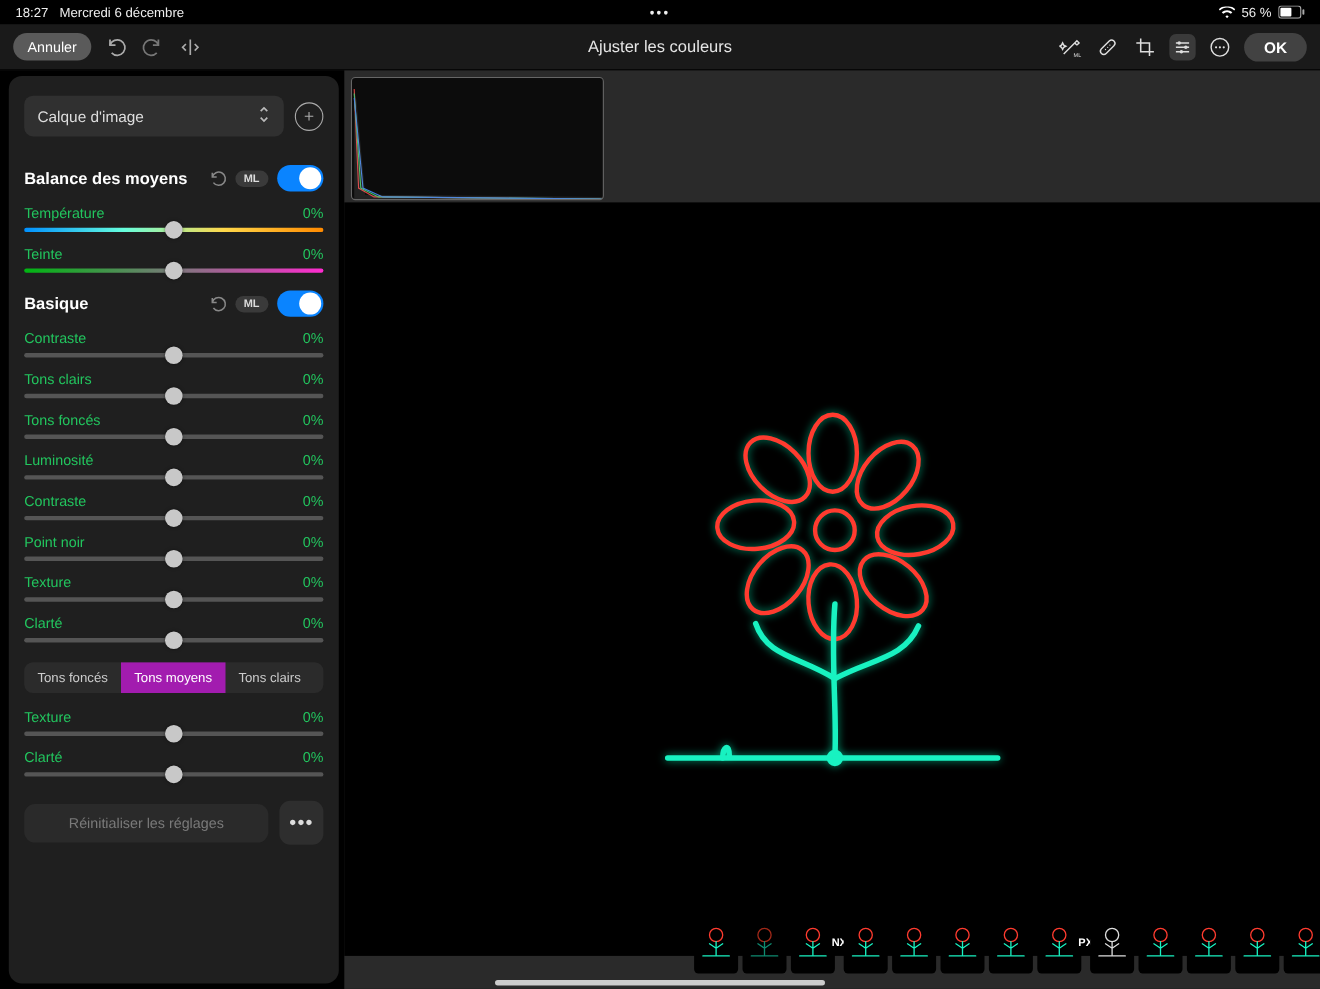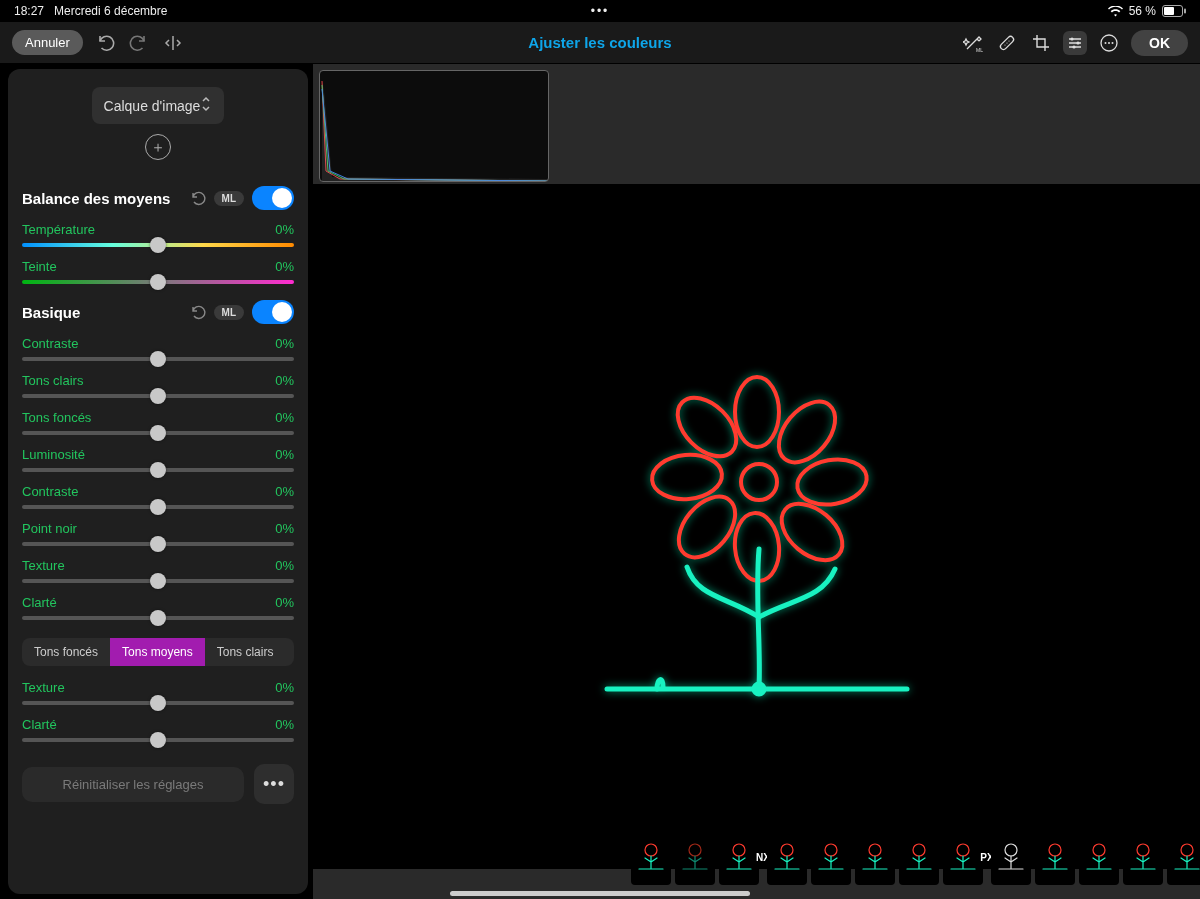--- a/index.html
+++ b/index.html
@@ -6,32 +6,32 @@
 html, body { width: 1200px; height: 899px; background: #000; color: #fff; overflow: hidden; }
 
 .status-bar { height: 22px; display: flex; align-items: center; justify-content: space-between; padding: 0 14px; font-size: 12px; color: #eee; }
 .status-left { display: flex; gap: 10px; }
 .status-center { position: absolute; left: 50%; transform: translateX(-50%); letter-spacing: 2px; }
 .status-right { display: flex; align-items: center; gap: 6px; }
 .wifi-icon svg, .battery-icon svg { display: block; }
 
 .toolbar { height: 42px; display: flex; align-items: center; justify-content: space-between; padding: 0 12px; background: #1a1a1a; border-bottom: 1px solid #000; position: relative; }
 .toolbar-left, .toolbar-right { display: flex; align-items: center; gap: 10px; }
-.toolbar-title { position:absolute; left:50%; transform:translateX(-50%); font-size: 15px; font-weight: 700; color: #0ea5e9; }
+.toolbar-title { position:absolute; left:50%; transform:translateX(-50%); font-size: 15px; font-weight: 400; color: #e5e5e5; }
 .pill-btn { background: #5a5a5a; border-radius: 14px; padding: 5px 13px; font-size: 13px; color: #fff; cursor: pointer; }
 .icon-btn { width: 24px; height: 24px; display:flex; align-items:center; justify-content:center; color:#b5b5b5; cursor:pointer; }
 .tool-icon { width:24px; height:24px; display:flex; align-items:center; justify-content:center; color:#e6e6e6; cursor:pointer; border-radius:6px; }
 .tool-icon.active { background:#3a3a3a; }
 .ok-btn { background:#424242; color:#fff; border-radius:14px; padding:5px 18px; font-size:14px; font-weight:600; cursor:pointer; }
 
 .content { display:flex; height: 835px; }
 .sidebar { width: 300px; background:#1f1f1f; border-radius: 12px; margin:5px 5px 5px 8px; padding: 10px 0; overflow-y:auto; }
 .sidebar::-webkit-scrollbar { width:0; }
 .panel-block { padding:8px 14px 4px 14px; }
-.layer-row { display:flex; align-items:center; gap:10px; margin-bottom:14px;flex-direction:column; }
+.layer-row { display:flex; align-items:center; gap:10px; margin-bottom:14px; }
 .layer-select { flex:1; background:#303030; border-radius:8px; padding:9px 12px; font-size:14px; color:#ddd; display:flex; justify-content:space-between; align-items:center; cursor:pointer;}
 .add-circle { width:26px; height:26px; border:1.5px solid #aaa; border-radius:50%; display:flex; align-items:center; justify-content:center; color:#aaa; font-size:15px; cursor:pointer; }
 
 .section-header { display:flex; align-items:center; justify-content:space-between; padding: 8px 14px; }
 .section-title { font-size:15px; font-weight:700; color:#fff; }
 .section-controls { display:flex; align-items:center; gap:8px; }
 .mini-reset { color:#888; display:flex; }
 .ml-badge { background:#3a3a3a; border-radius:10px; padding:2px 8px; font-size:10px; font-weight:700; color:#ddd; }
 .finger-icon { color:#ccc; }
 .toggle { width:42px; height:24px; background:#0a84ff; border-radius:12px; position:relative; cursor:pointer; }

